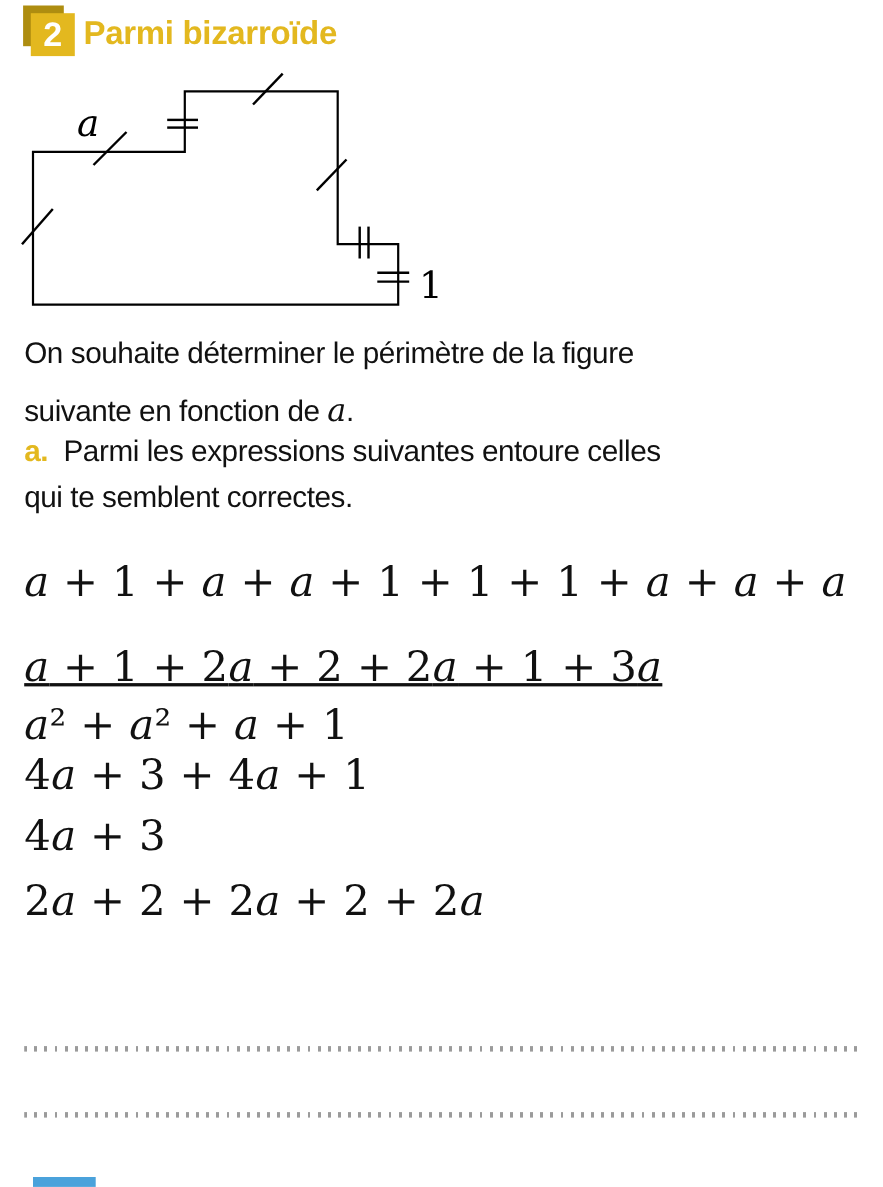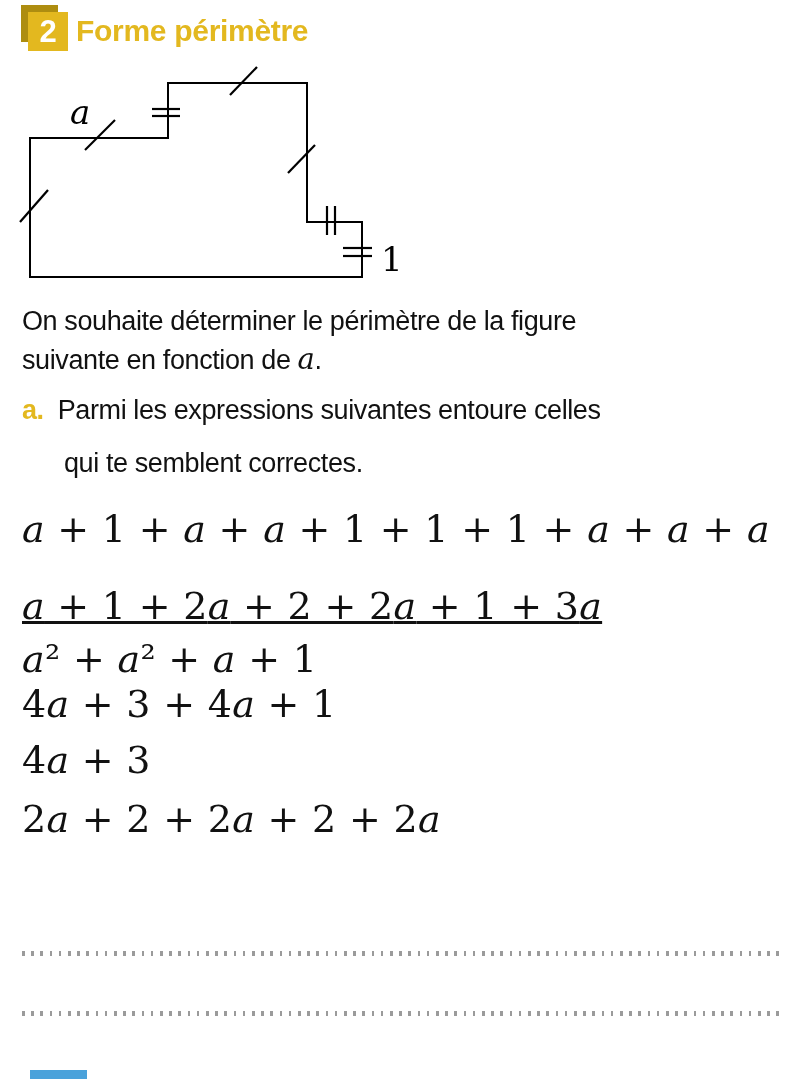--- a/index.html
+++ b/index.html
@@ -43,21 +43,21 @@
 </style>
 </head>
 <body>
 
 <div class="page">
 
   <div class="badge-back"></div>
   <div class="badge-front">
     <span>2</span>
   </div>
-  <div class="ex-title">Forme périmètre</div>
+  <div class="ex-title">Parmi bizarroïde</div>
 
   <svg class="figure" width="420" height="230" viewBox="0 0 420 230">
     <path d="M168,23 H307 V162 H362 V217 H30 V78 H168 Z" stroke-width="2"></path>
 
     <line x1="230" y1="35" x2="257" y2="7" stroke-width="2.2"></line>
     <line x1="85" y1="90" x2="115" y2="60" stroke-width="2.2"></line>
     <line x1="20" y1="162" x2="48" y2="130" stroke-width="2.2"></line>
     <line x1="288" y1="113" x2="315" y2="85" stroke-width="2.2"></line>
 
     <g>
@@ -71,24 +71,24 @@
     <g>
       <line x1="343" y1="188" x2="372" y2="188" stroke-width="2.2"></line>
       <line x1="343" y1="196" x2="372" y2="196" stroke-width="2.2"></line>
     </g>
 
     <text x="70" y="64" class="fig-label it">a</text>
     <text x="381" y="211" class="fig-label">1</text>
   </svg>
 
   <div class="textline" style="top:301px;">On souhaite déterminer le périmètre de la figure</div>
-  <div class="textline" style="top:339px;"><span>suivante en fonction de </span><span class="ivar">a</span><span>.</span></div>
+  <div class="textline" style="top:353px;"><span>suivante en fonction de </span><span class="ivar">a</span><span>.</span></div>
 
   <div class="textline" style="top:390px;"><span class="qlabel">a.</span><span>Parmi les expressions suivantes entoure celles</span></div>
-  <div class="textline" style="top:443px;margin-left:42px;">qui te semblent correctes.</div>
+  <div class="textline" style="top:432px;">qui te semblent correctes.</div>
 
   <div class="expr" style="top:507px;"><i class="mv">a</i> + 1 + <i class="mv">a</i> + <i class="mv">a</i> + 1 + 1 + 1 + <i class="mv">a</i> + <i class="mv">a</i> + <i class="mv">a</i></div>
   <div class="expr" style="top:584px;text-decoration:underline;"><i class="mv">a</i> + 1 + 2<i class="mv">a</i> + 2 + 2<i class="mv">a</i> + 1 + 3<i class="mv">a</i></div>
   <div class="expr" style="top:637px;"><i class="mv">a</i>² + <i class="mv">a</i>² + <i class="mv">a</i> + 1</div>
   <div class="expr" style="top:682px;">4<i class="mv">a</i> + 3 + 4<i class="mv">a</i> + 1</div>
   <div class="expr" style="top:738px;text-align:right;">4<i class="mv">a</i> + 3</div>
   <div class="expr" style="top:797px;">2<i class="mv">a</i> + 2 + 2<i class="mv">a</i> + 2 + 2<i class="mv">a</i></div>
 
 
   <div class="answer-line" style="top:951px;"></div>

